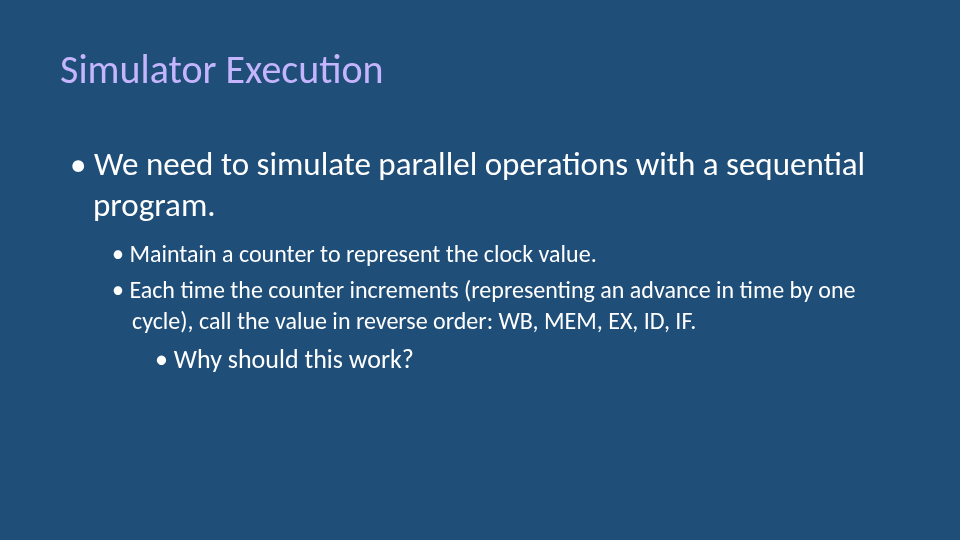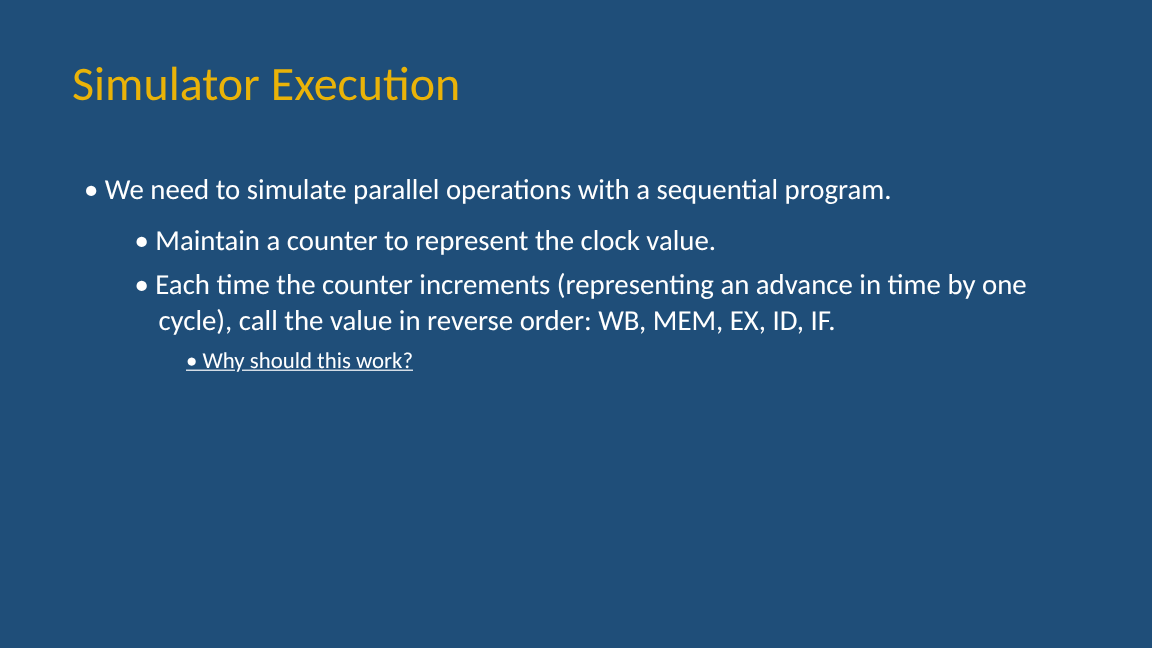--- a/index.html
+++ b/index.html
@@ -17,24 +17,24 @@
     }
     .slide {
       width: 100%;
       height: 100%;
       padding: 45px 60px 40px 60px;
     }
     .title {
       font-size: 40px;
       font-weight: 400;
       margin-bottom: 50px;
-      color: #eab308;
+      color: #c4b5fd;
     }
     .level1 {
-      font-size: 24px;
+      font-size: 33px;
       margin-left: 10px;
       margin-bottom: 12px;
       line-height: 1.25;
       font-weight: 400;
     }
     .level1-text {
       display: block;
       padding-left: 23px;
       text-indent: -23px;
     }
@@ -51,25 +51,24 @@
     .level2-text {
       display: block;
       padding-left: 20px;
       text-indent: -20px;
     }
     .level2-cont {
       display: block;
       padding-left: 20px;
     }
     .level3 {
-      font-size: 19px;
+      font-size: 26px;
       margin-left: 95px;
       margin-top: 4px;
       line-height: 1.3;
-      text-decoration: underline;
     }
     .level3-text {
       display: block;
       padding-left: 18px;
       text-indent: -18px;
     }
     .content {
       margin-top: 0;
     }
   </style>

